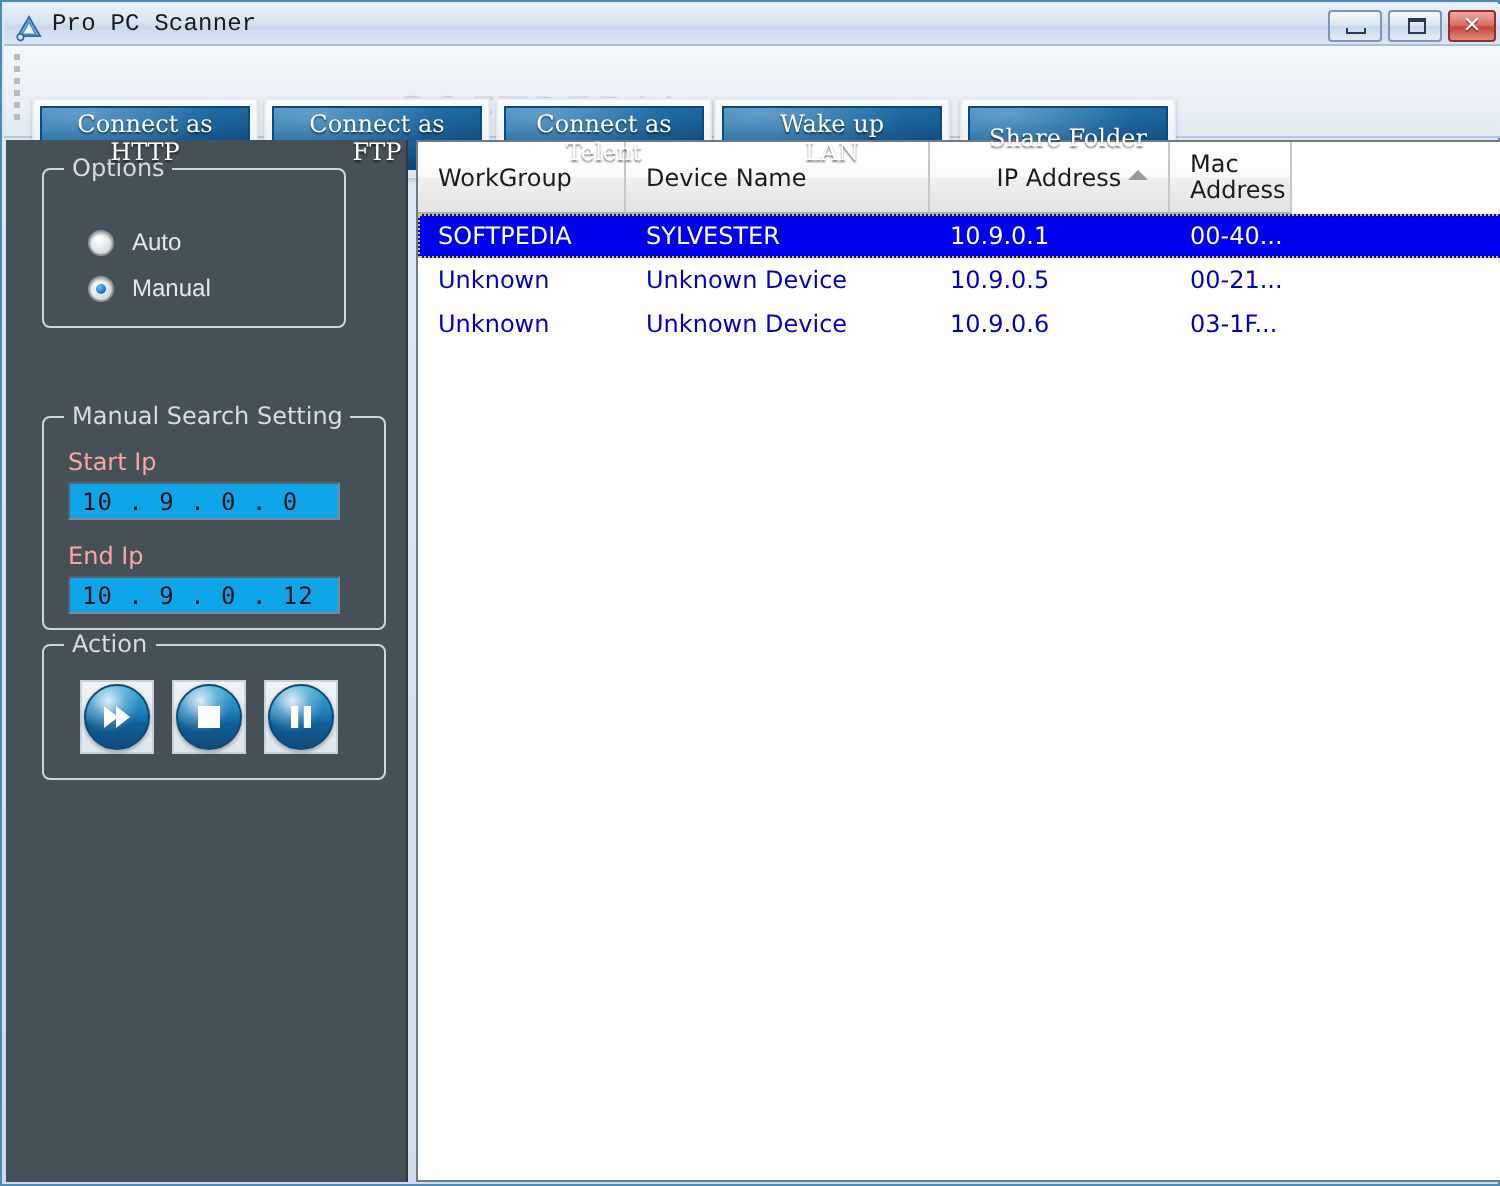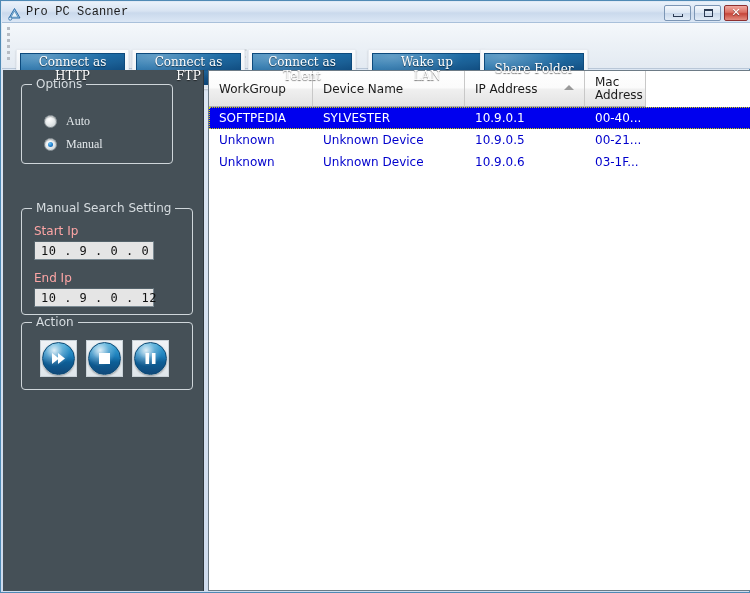--- a/index.html
+++ b/index.html
@@ -172,21 +172,21 @@
     font-family: "DejaVu Serif", serif;
     font-size: 12px;
     line-height: 14px;
     text-align: right;
     text-shadow: 0 1px 1px rgba(0,0,0,.55);
     white-space: nowrap;
   }
   #tbtn-http { left: 14px;  width: 113px; }
   #tbtn-ftp  { left: 130px; width: 113px; }
   #tbtn-telnet { left: 246px; width: 108px; }
-  #tbtn-wol  { left: 366px; width: 118px; }
+  #tbtn-wol  { left: 355px; width: 118px; }
   #tbtn-share{ left: 478px; width: 108px; }
 
   
   #sidebar {
     position: absolute;
     left: 2px; top: 69px;
     width: 201px;
     height: 521px;
     background: #455057;
     border-right: 1px solid #2f383e;
@@ -238,41 +238,41 @@
     position: absolute;
     left: 3px; top: 3px;
     width: 5px; height: 5px;
     border-radius: 50%;
     background: radial-gradient(circle at 35% 30%, #6fc6f5 0%, #1b79c9 60%, #0c4f92 100%);
   }
   .radio-label {
     margin-left: 9px;
     color: #e3e8eb;
     font-size: 12px;
-    font-family: Liberation Serif, serif;
+    font-family: Liberation Sans, sans-serif;
     white-space: nowrap;
   }
 
   .field-label {
     position: absolute;
     left: 12px;
     color: #fca5a5;
     font-size: 12px;
     font-family: "DejaVu Sans", sans-serif;
     white-space: nowrap;
   }
   #lbl-start { top: 15px; }
   #lbl-end   { top: 62px; }
 
   .ipbox {
     position: absolute;
     left: 12px;
-    width: 120px;
+    width: 136px;
     height: 19px;
-    background: #e5e5e5;
+    background: #0ea5e9;
     border: 1px solid #7b8a93;
     border-top-color: #55636b;
     border-left-color: #55636b;
     box-sizing: border-box;
     display: flex;
     align-items: center;
     padding-left: 6px;
     font-family: "DejaVu Sans Mono", monospace;
     font-size: 12px;
     color: #111111;
@@ -381,21 +381,21 @@
     font-size: 12px;
     font-family: "DejaVu Sans", sans-serif;
     color: #0000cc;
     white-space: nowrap;
     overflow: hidden;
   }
   .row.selected .cell { color: #ffffff; }
 
   .c0 { width: 104px; }
   .c1 { width: 152px; }
-  .c2 { width: 120px; }
+  .c2 { width: 120px; justify-content: center; }
   .c3 { width: 61px; }
 </style>
 </head>
 <body>
 
 <div id="window">
 
   <div id="titlebar">
     <span id="app-icon">
       <svg width="15" height="14" viewBox="0 0 15 14">

